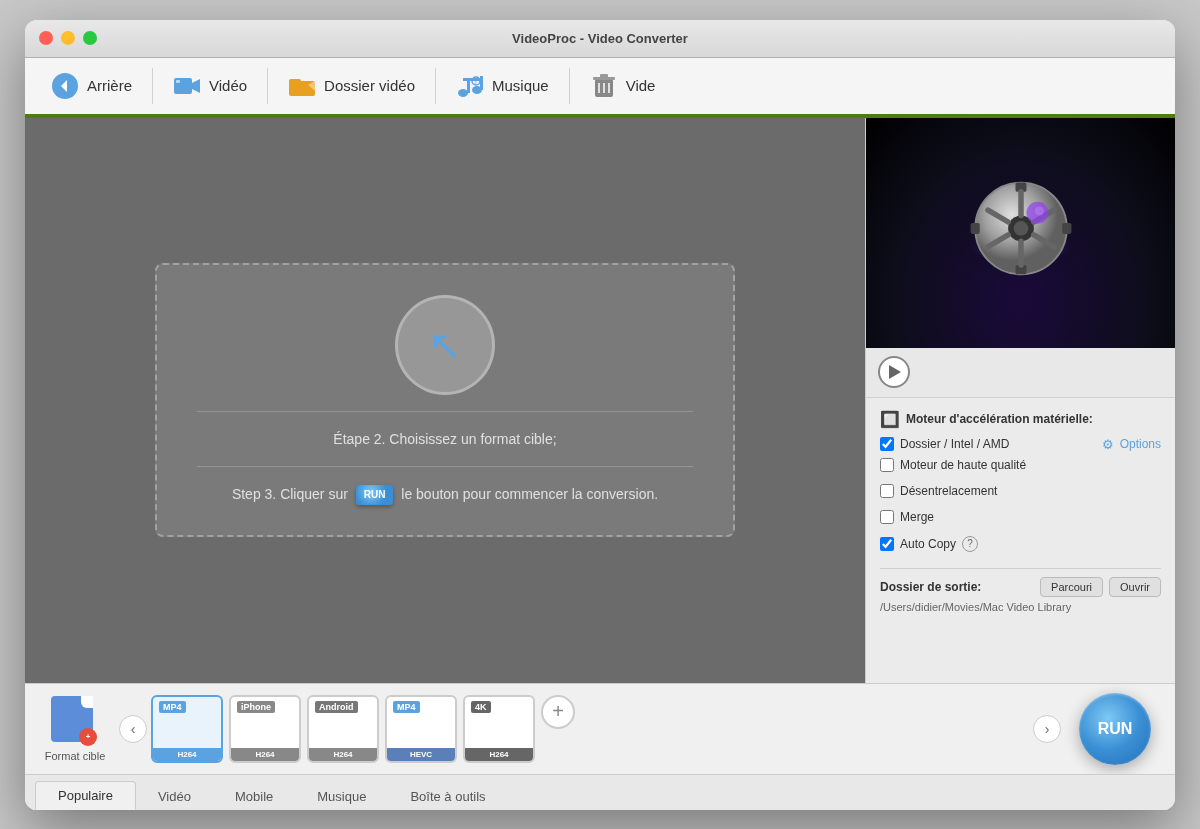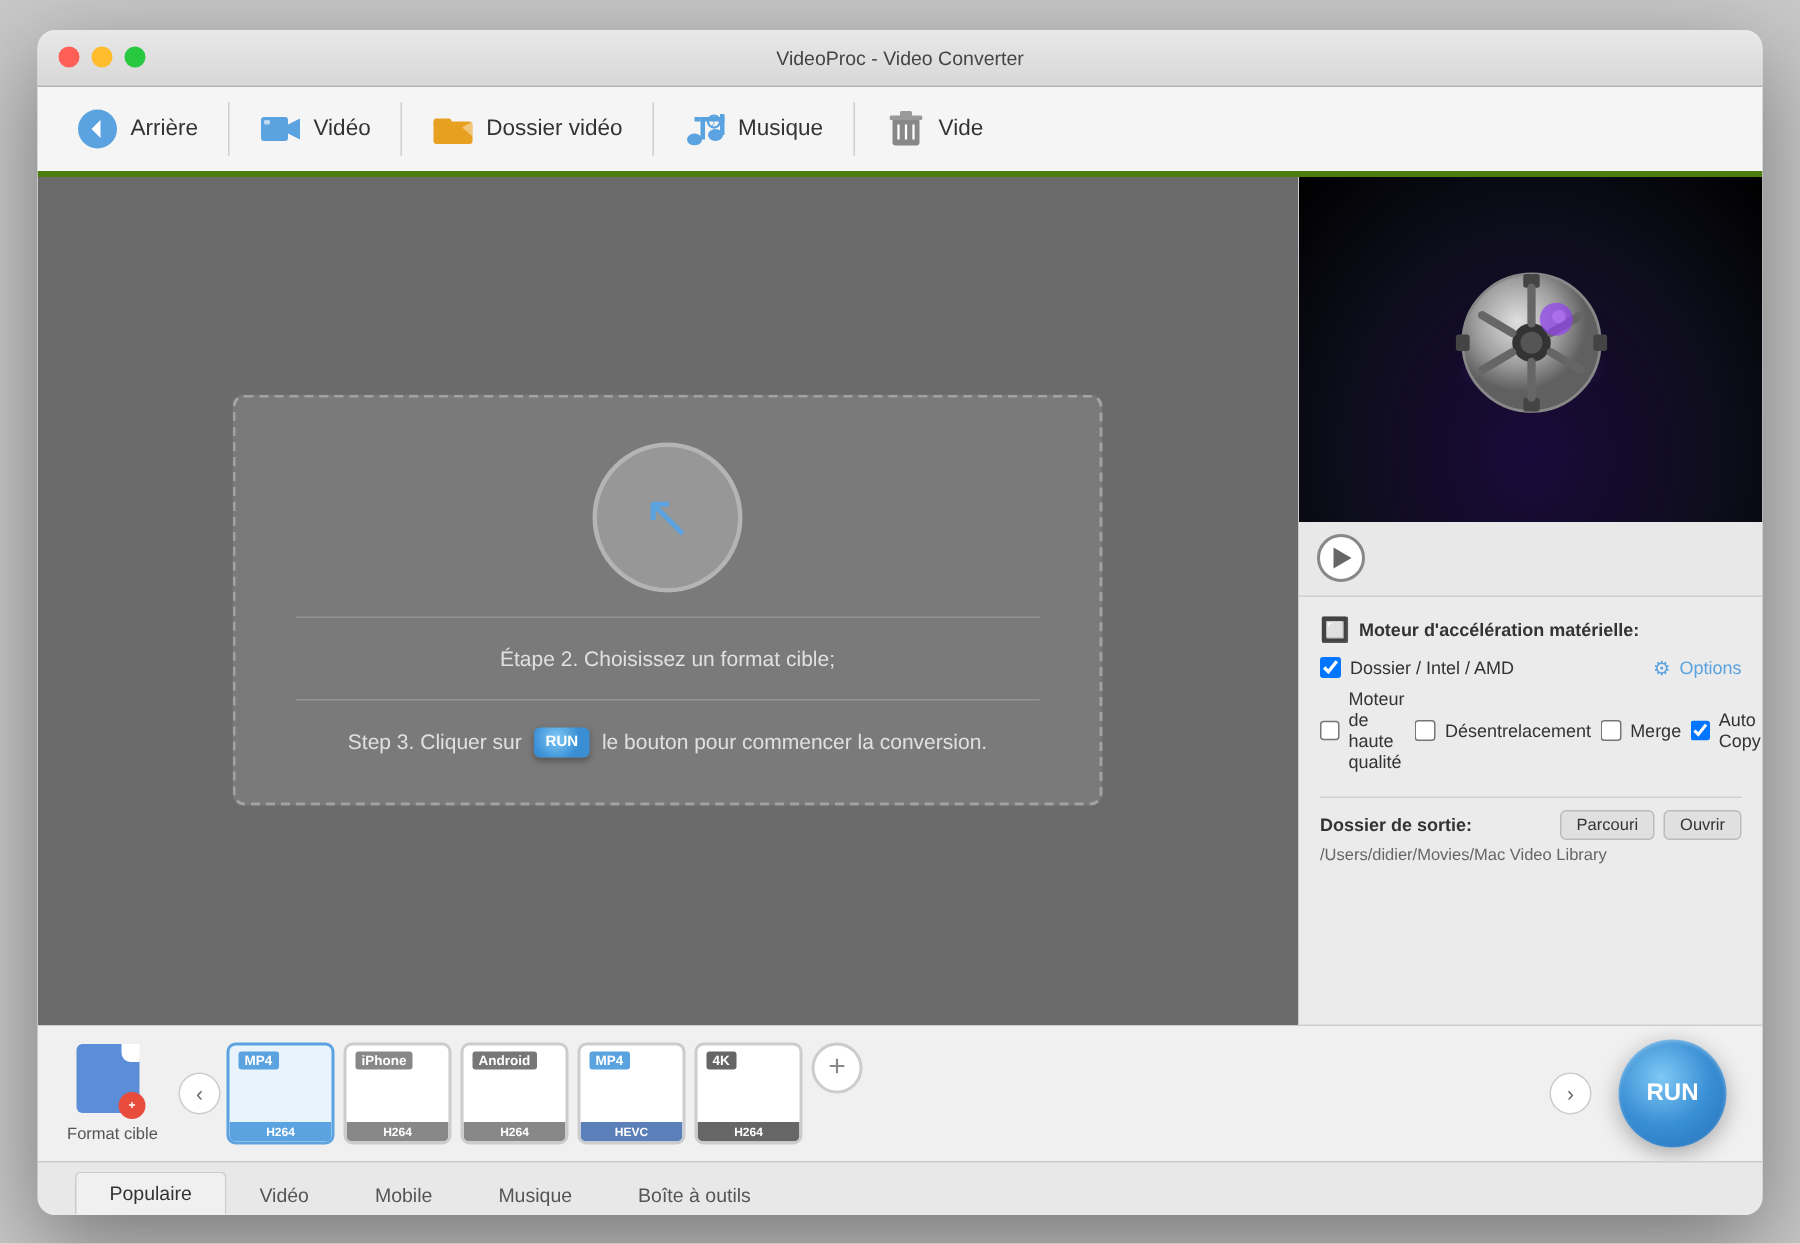--- a/index.html
+++ b/index.html
@@ -44,21 +44,21 @@
       border-radius: 50%;
       border: none;
       cursor: pointer;
     }
     .tb-btn.close { background: #ff5f57; }
     .tb-btn.minimize { background: #ffbd2e; }
     .tb-btn.maximize { background: #28c840; }
     .title-text {
       font-size: 13px;
       color: #444;
-      font-weight: 400;
+      font-weight: 700;
     }
     
     .toolbar {
       background: #f5f5f5;
       height: 60px;
       display: flex;
       align-items: center;
       border-bottom: 4px solid #4d7c0f;
       padding: 0 10px;
       flex-shrink: 0;
@@ -230,21 +230,21 @@
       display: flex;
       align-items: center;
       gap: 4px;
     }
     .gear-icon {
       color: #5ba3e0;
       font-size: 13px;
     }
     .two-col-checkboxes {
       display: grid;
-      grid-template-columns: 1fr 1fr 1fr 1fr;
+      grid-template-columns: 1fr;
       gap: 6px;
       margin-bottom: 6px;
     }
     .divider-line {
       height: 1px;
       background: #d0d0d0;
       margin: 8px 0;
     }
     .output-section {}
     .output-label {
@@ -439,21 +439,20 @@
       color: #555;
       cursor: pointer;
       border-radius: 4px 4px 0 0;
       background: transparent;
     }
     .tab-item.active {
       background: #f0f0f0;
       color: #333;
       border: 1px solid #ccc;
       border-bottom: 1px solid #f0f0f0;
-      margin-left: 15px;
     }
     .help-icon {
       display: inline-flex;
       align-items: center;
       justify-content: center;
       width: 16px; height: 16px;
       border-radius: 50%;
       border: 1px solid #999;
       font-size: 10px;
       color: #666;

